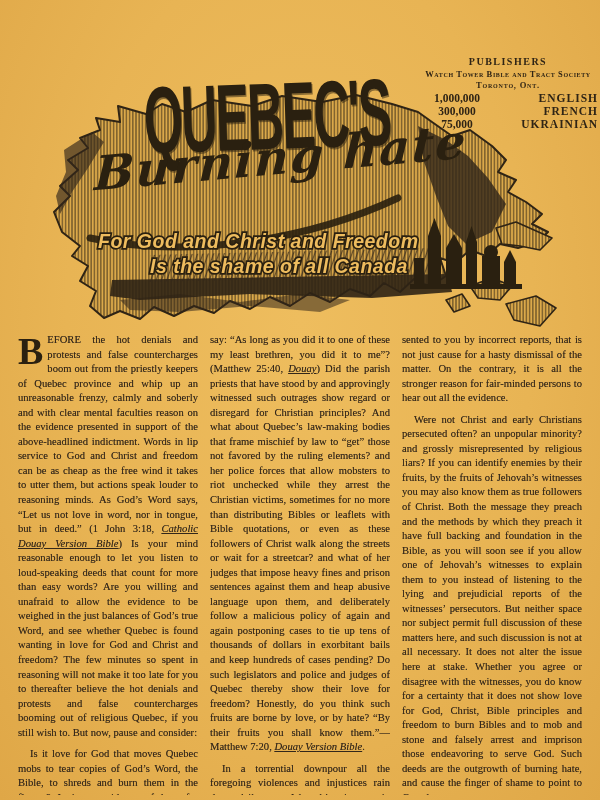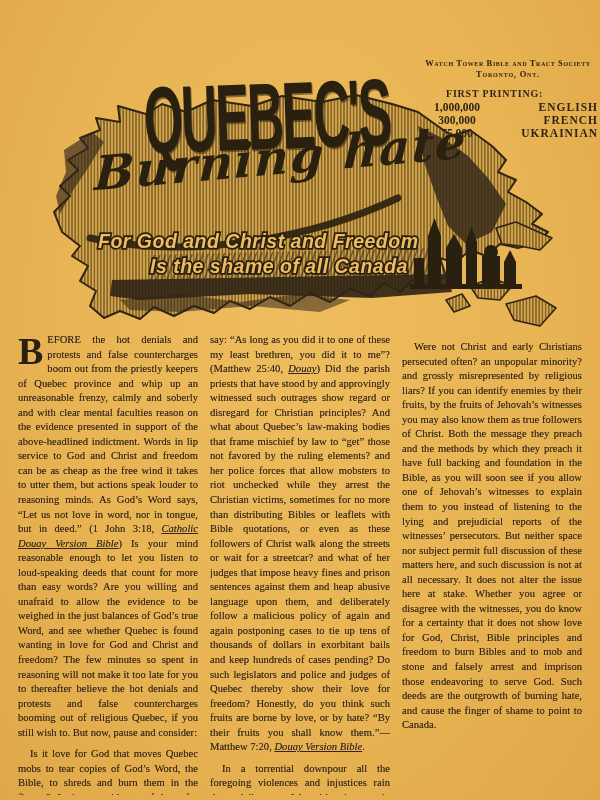--- a/index.html
+++ b/index.html
@@ -128,23 +128,23 @@
       <rect x="410" y="284" width="112" height="5"></rect>
     </g>
 
     <path d="M90,238 C180,258 300,244 398,198" fill="none" stroke="#2a2010" stroke-width="7" stroke-linecap="round" opacity="0.9"></path>
 
     <text class="sub-line" x="98" y="248" font-size="19.5" letter-spacing="0.5" fill="#eebc5e" stroke="#2a2010" stroke-width="3.4">For God and Christ and Freedom</text>
     <text class="sub-line" x="150" y="273" font-size="19.5" letter-spacing="0.5" fill="#eebc5e" stroke="#2a2010" stroke-width="3.4">Is the shame of all Canada</text>
   </svg>
 
   <div class="masthead">
+    <div class="mh-publishers">PUBLISHERS</div>
     <div class="mh-name">Watch Tower Bible and Tract Society</div>
     <div class="mh-city">Toronto, Ont.</div>
-    <div class="mh-printing">FIRST PRINTING:</div>
     <div class="mh-rows">
         <div class="mh-row">
           <span class="mh-count">1,000,000</span>
           <span></span>
           <span class="mh-lang">ENGLISH</span>
         </div>
         <div class="mh-row">
           <span class="mh-count">300,000</span>
           <span></span>
           <span class="mh-lang">FRENCH</span>
@@ -163,17 +163,18 @@
   <div class="columns">
     <div class="col">
         <p class="para"><span class="dcap">B</span><span>EFORE the hot denials and protests and false countercharges boom out from the priestly keepers of Quebec province and whip up an unreasonable frenzy, calmly and soberly and with clear mental faculties reason on the evidence presented in support of the above-headlined indictment. Words in lip service to God and Christ and freedom can be as cheap as the free wind it takes to utter them, but actions speak louder to reasoning minds. As God’s Word says, “Let us not love in word, nor in tongue, but in deed.” (1 John 3:18, </span><span class="it">Catholic Douay Version Bible</span><span>) Is your mind reasonable enough to let you listen to loud-speaking deeds that count for more than easy words? Are you willing and unafraid to allow the evidence to be weighed in the just balances of God’s true Word, and see whether Quebec is found wanting in love for God and Christ and freedom? The few minutes so spent in reasoning will not make it too late for you to thereafter believe the hot denials and protests and false countercharges booming out of religious Quebec, if you still wish to. But now, pause and consider:</span></p>
         <p class="para indent"><span>Is it love for God that moves Quebec mobs to tear copies of God’s Word, the Bible, to shreds and burn them in the flames? Is it an evidence of love for Christ for these same religious mobs to club and stone Christ’s followers, hound them throughout the province, damage their property, and otherwise go on deliriously wild rampages of vandalism against Christ’s brethren? Did not Christ</span></p>
       </div>
     <div class="col">
         <p class="para"><span>say: “As long as you did it to one of these my least brethren, you did it to me”? (Matthew 25:40, </span><span class="it">Douay</span><span>) Did the parish priests that have stood by and approvingly witnessed such outrages show regard or disregard for Christian principles? And what about Quebec’s law-making bodies that frame mischief by law to “get” those not favored by the ruling elements? and her police forces that allow mobsters to riot unchecked while they arrest the Christian victims, sometimes for no more than distributing Bibles or leaflets with Bible quotations, or even as these followers of Christ walk along the streets or wait for a streetcar? and what of her judges that impose heavy fines and prison sentences against them and heap abusive language upon them, and deliberately follow a malicious policy of again and again postponing cases to tie up tens of thousands of dollars in exorbitant bails and keep hundreds of cases pending? Do such legislators and police and judges of Quebec thereby show their love for freedom? Honestly, do you think such fruits are borne by love, or by hate? “By their fruits you shall know them.”—Matthew 7:20, </span><span class="it">Douay Version Bible</span><span>.</span></p>
         <p class="para indent"><span>In a torrential downpour all the foregoing violences and injustices rain down daily upon Jehovah’s witnesses in Quebec province. Now do we hear you say to yourself, “Ah, Jehovah’s witnesses! I thought so. They are always in trouble”? Because they are often persecuted, or because they are an unpopular minority, or because they may have been misrepre-</span></p>
       </div>
     <div class="col">
+        <p class="para"><span>sented to you by incorrect reports, that is not just cause for a hasty dismissal of the matter. On the contrary, it is all the stronger reason for fair-minded persons to hear out all the evidence.</span></p>
         <p class="para indent"><span>Were not Christ and early Christians persecuted often? an unpopular minority? and grossly misrepresented by religious liars? If you can identify enemies by their fruits, by the fruits of Jehovah’s witnesses you may also know them as true followers of Christ. Both the message they preach and the methods by which they preach it have full backing and foundation in the Bible, as you will soon see if you allow one of Jehovah’s witnesses to explain them to you instead of listening to the lying and prejudicial reports of the witnesses’ persecutors. But neither space nor subject permit full discussion of these matters here, and such discussion is not at all necessary. It does not alter the issue here at stake. Whether you agree or disagree with the witnesses, you do know for a certainty that it does not show love for God, Christ, Bible principles and freedom to burn Bibles and to mob and stone and falsely arrest and imprison those endeavoring to serve God. Such deeds are the outgrowth of burning hate, and cause the finger of shame to point to Canada.</span></p>
       </div>
   </div>
 
 </div>
 
 </body></html>

